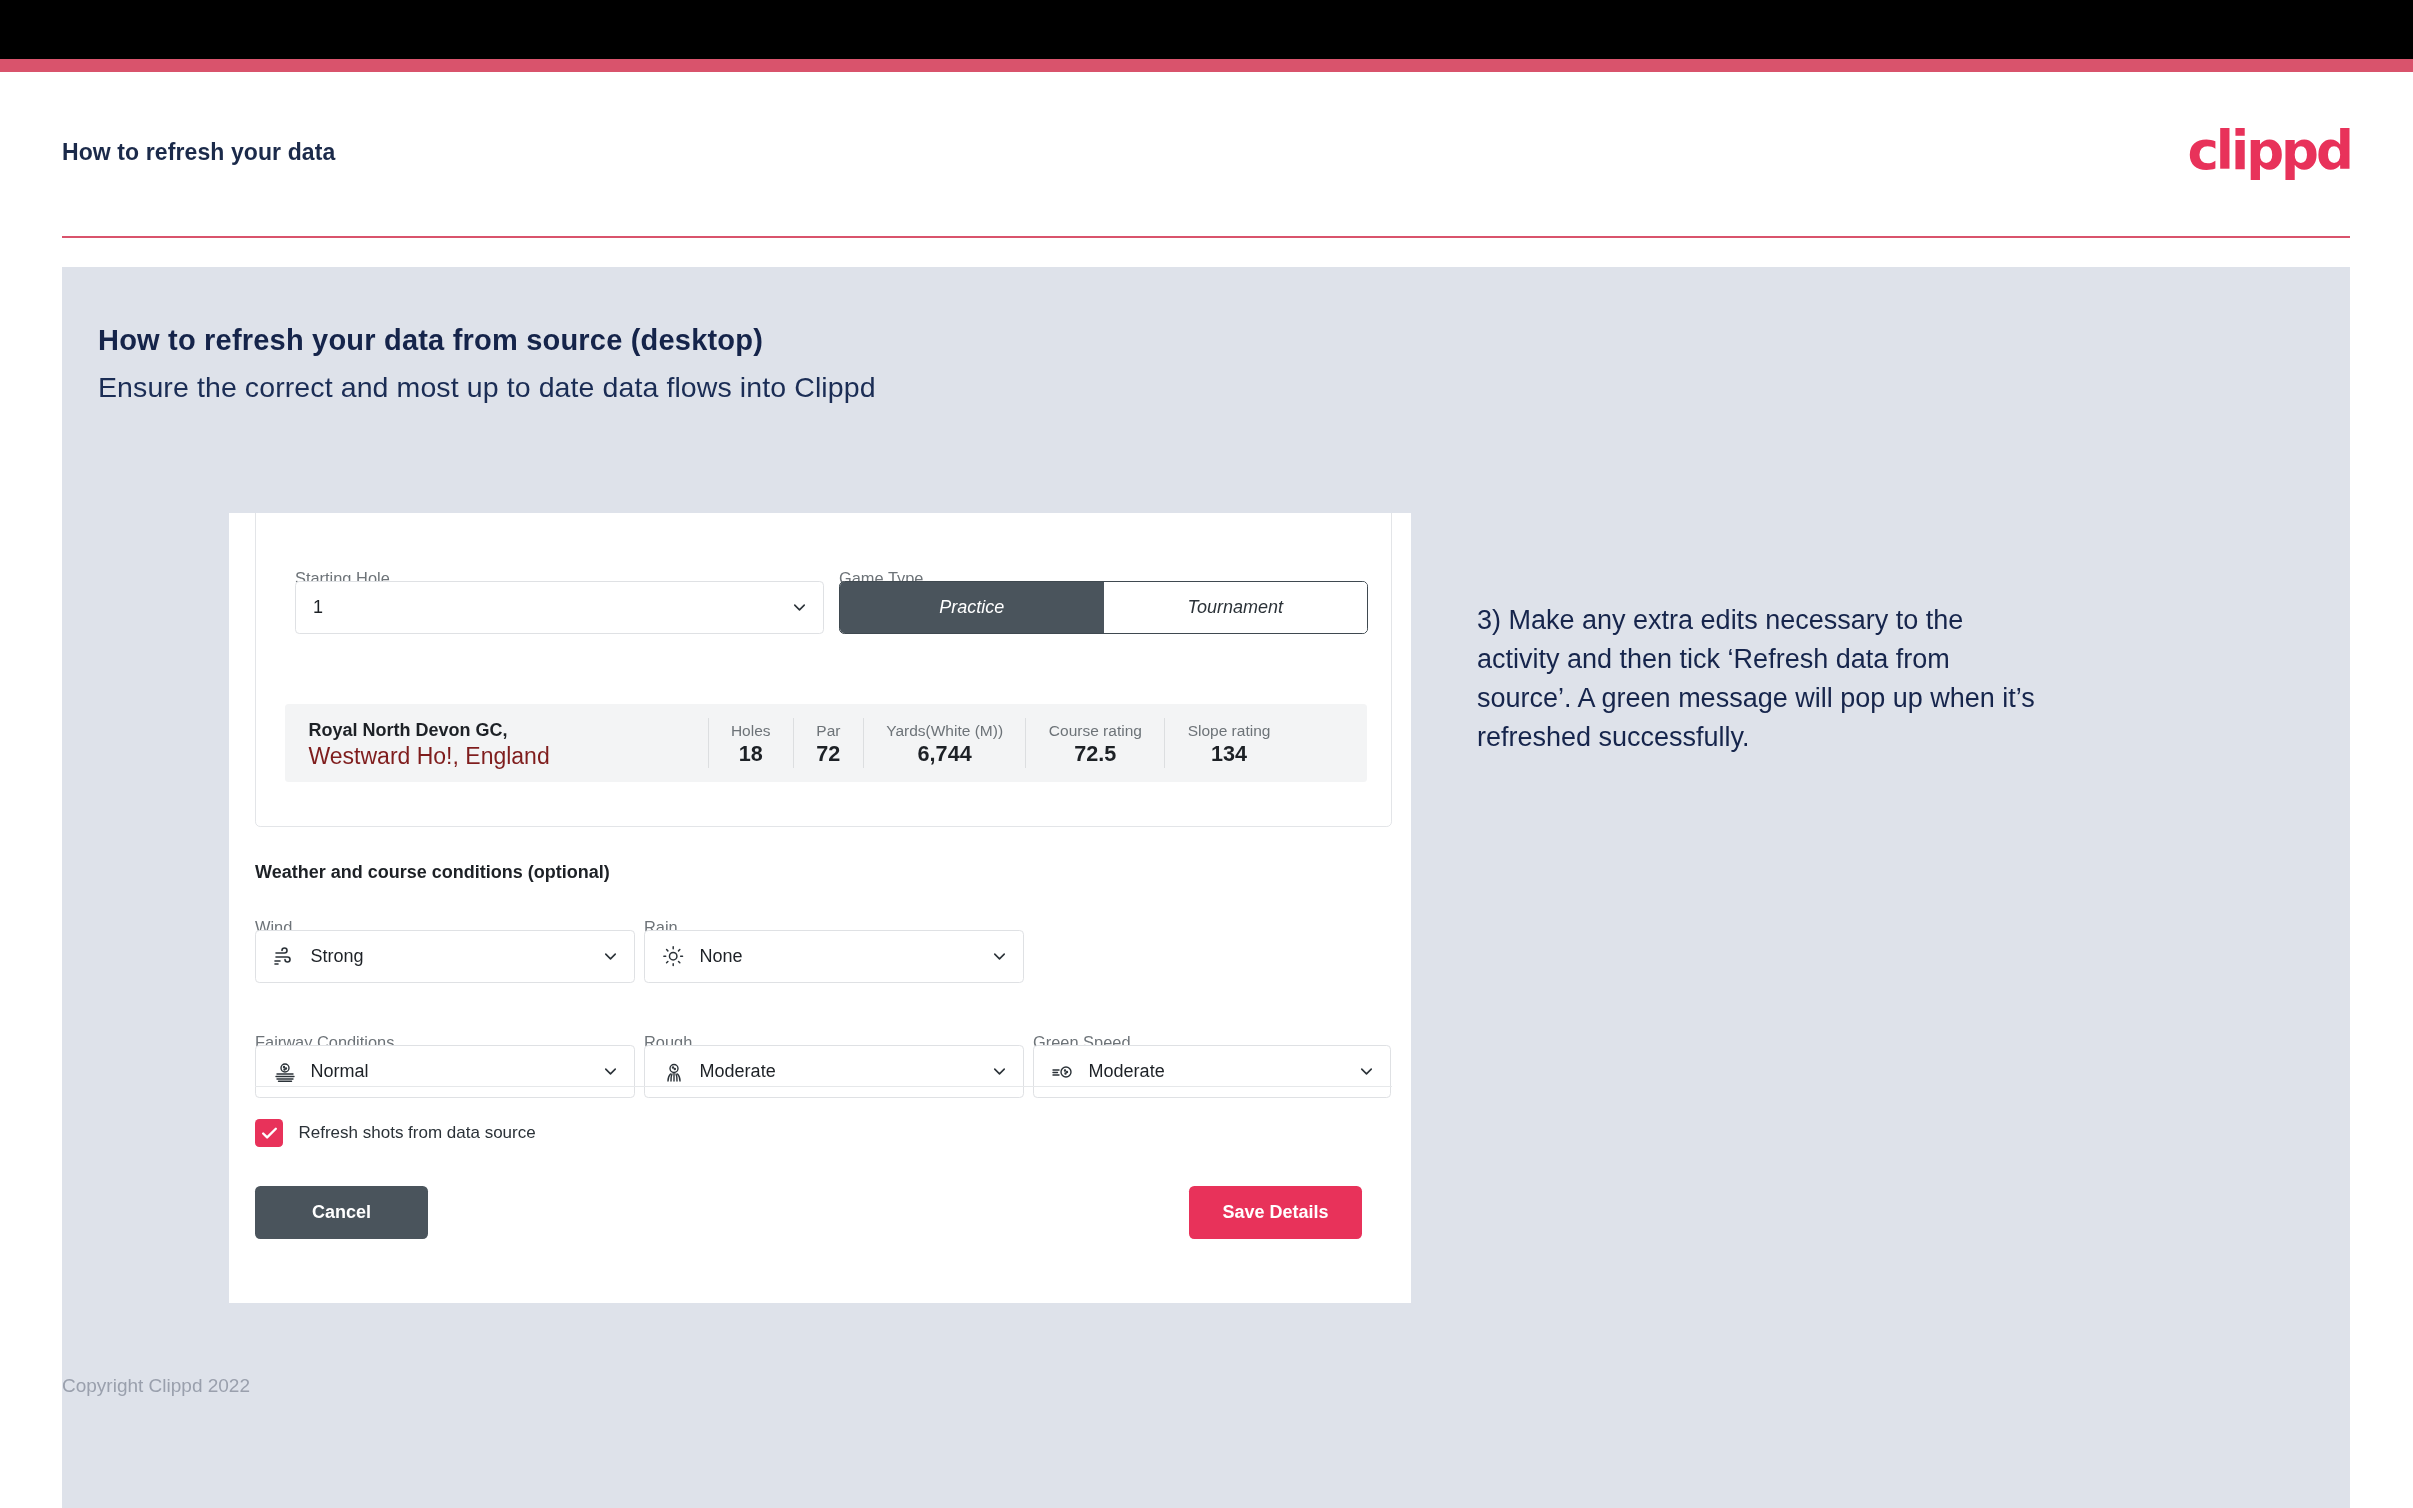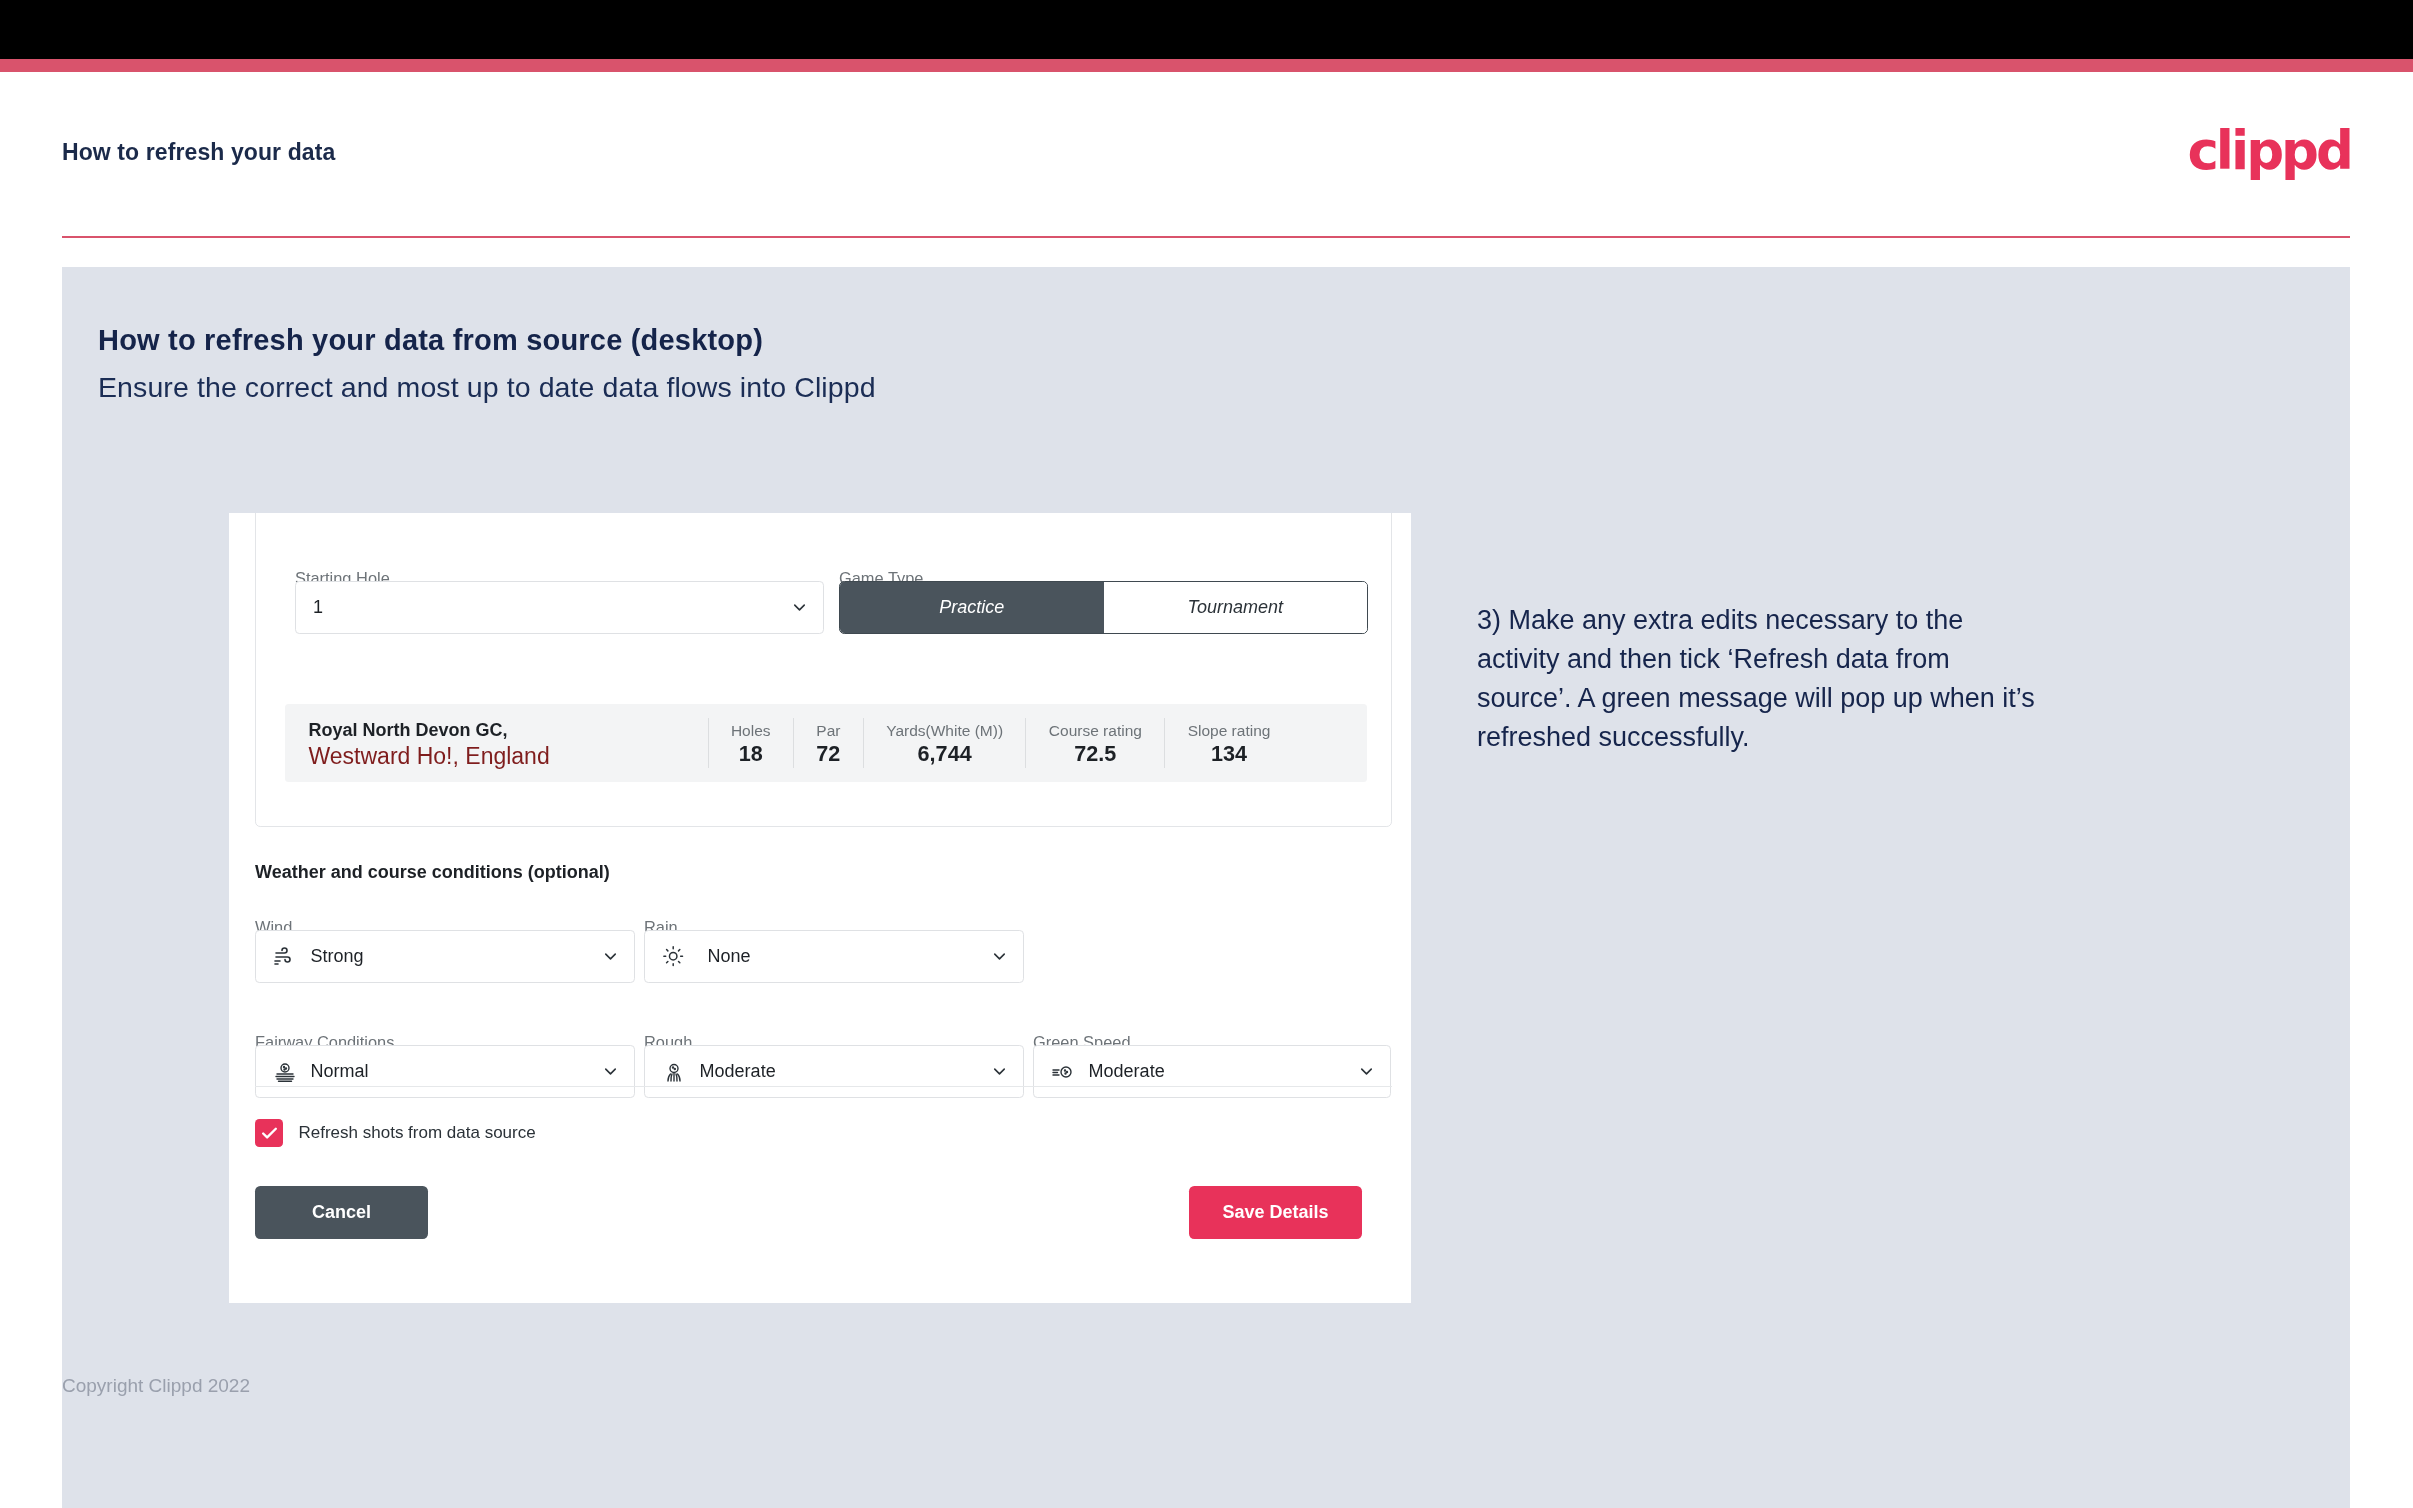--- a/index.html
+++ b/index.html
@@ -424,21 +424,21 @@
         </span>
         <span class="select-value">Strong</span>
         <span class="chev">
           <svg width="19" height="19" viewBox="0 0 24 24" fill="none" stroke="#2b3238" stroke-width="2" stroke-linecap="round" stroke-linejoin="round">
               <polyline points="6 9 12 15 18 9"></polyline>
             </svg>
         </span>
       </div>
 
       <div class="field-label" style="left:415px; top:393px;">Rain</div>
-      <div class="select-box" style="left:415px; top:417px; width:380px;gap:8px;">
+      <div class="select-box" style="left:415px; top:417px; width:380px;">
         <span class="icon-slot">
           <svg width="22.4" height="22.4" viewBox="0 0 24 24" fill="none" stroke="#2b3238" stroke-width="1.6" stroke-linecap="round">
             <circle cx="12" cy="12" r="4"></circle>
             <path d="M12 2v2M12 20v2M2 12h2M20 12h2M4.9 4.9l1.4 1.4M17.7 17.7l1.4 1.4M19.1 4.9l-1.4 1.4M6.3 17.7l-1.4 1.4"></path>
           </svg>
         </span>
         <span class="select-value">None</span>
         <span class="chev">
           <svg width="19" height="19" viewBox="0 0 24 24" fill="none" stroke="#2b3238" stroke-width="2" stroke-linecap="round" stroke-linejoin="round">
               <polyline points="6 9 12 15 18 9"></polyline>

